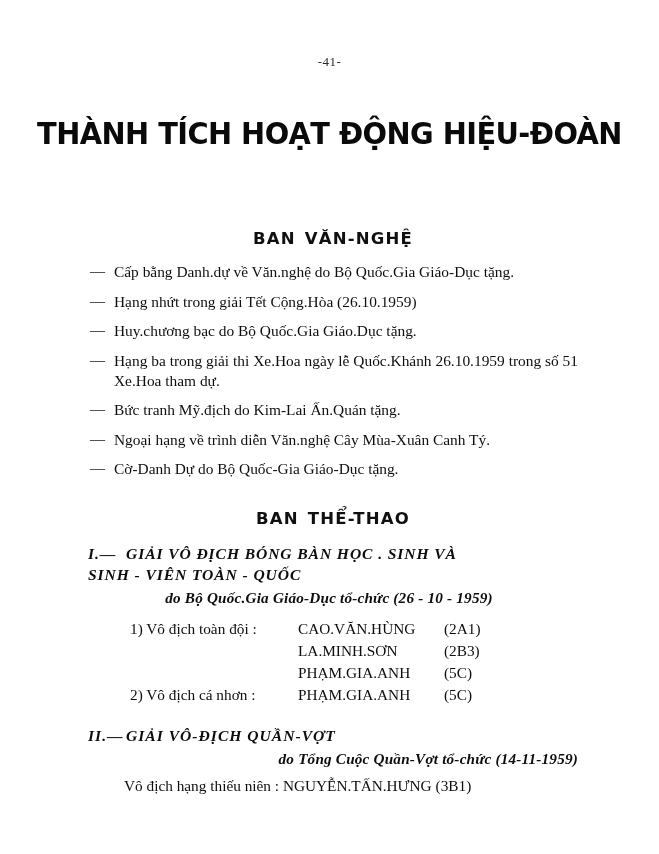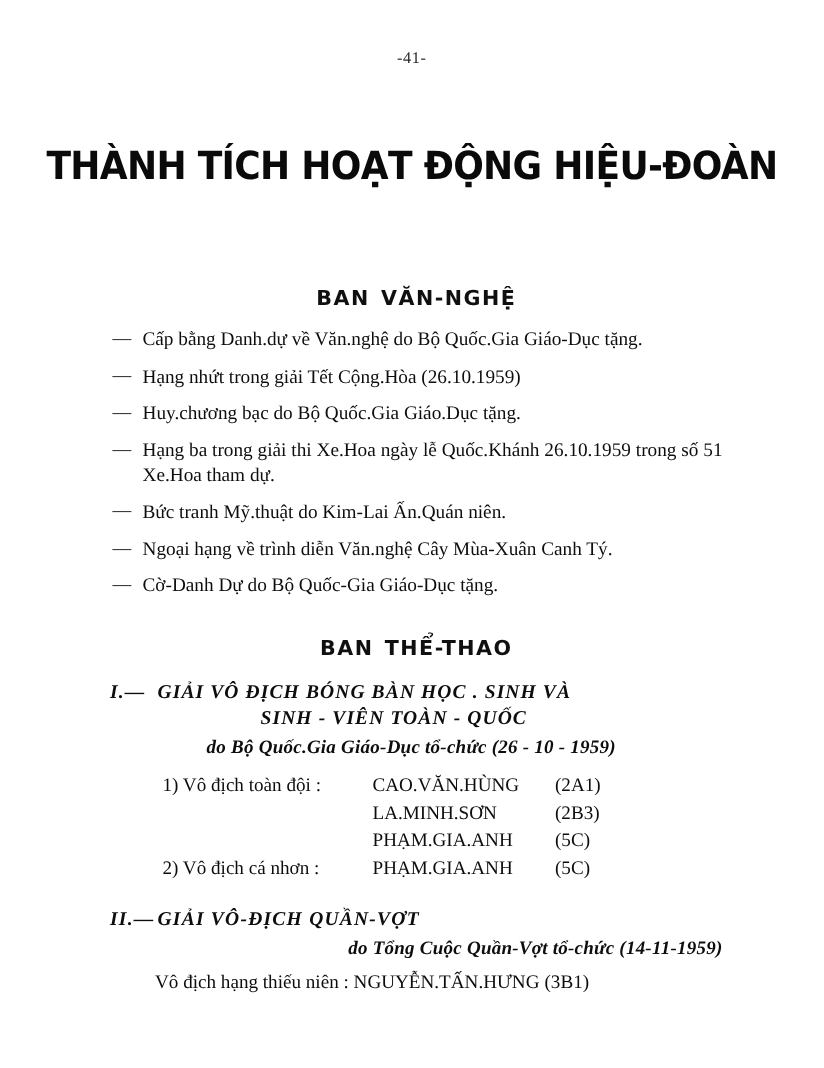--- a/index.html
+++ b/index.html
@@ -18,21 +18,21 @@
 
   .page {
     position: absolute;
     inset: 0;
     padding: 0;
   }
 
   
   .folio {
     position: absolute;
-    top: 38px;
+    top: 54px;
     left: 0;
     right: 0;
     text-align: center;
     font-size: 13px;
     letter-spacing: 0.5px;
     color: #2a2a2a;
     font-family: "Liberation Serif", serif;
   }
 
   
@@ -114,21 +114,21 @@
     color: #0d0d0d;
     font-family: "Liberation Serif", "DejaVu Serif", serif;
   }
   .event-title .num {
     display: inline-block;
     min-width: 38px;
   }
   .event-title .l1 { display: block; }
   .event-title .l2 {
     display: block;
-    text-align: center;
+    text-align: left;
     padding-right: 36px;
   }
   .event-org {
     font-style: italic;
     font-weight: 700;
     font-size: 15.2px;
     letter-spacing: 0.2px;
     margin-top: 3px;
     text-align: center;
     padding-right: 8px;
@@ -181,21 +181,21 @@
 
     <div class="section-head head-vannghe">
       <span>BAN</span><span class="gap"></span><span>VĂN-NGHỆ</span>
     </div>
 
     <ul class="dash-list">
       <li>Cấp bằng Danh.dự về Văn.nghệ do Bộ Quốc.Gia Giáo-Dục tặng.</li>
       <li class="tight">Hạng nhứt trong giải Tết Cộng.Hòa (26.10.1959)</li>
       <li class="tight">Huy.chương bạc do Bộ Quốc.Gia Giáo.Dục tặng.</li>
       <li>Hạng ba trong giải thi Xe.Hoa ngày lễ Quốc.Khánh 26.10.1959 trong số 51 Xe.Hoa tham dự.</li>
-      <li class="tight">Bức tranh Mỹ.thuật do Kim-Lai Ấn.Quán niên.</li>
+      <li class="tight">Bức tranh Mỹ.địch do Kim-Lai Ấn.Quán tặng.</li>
       <li>Ngoại hạng về trình diễn Văn.nghệ Cây Mùa-Xuân Canh Tý.</li>
       <li class="tight">Cờ-Danh Dự do Bộ Quốc-Gia Giáo-Dục tặng.</li>
     </ul>
 
     <div class="section-head head-thethao">
       <span>BAN</span><span class="gap"></span><span>THỂ-THAO</span>
     </div>
 
     <div class="event event-1">
       <div class="event-title">

